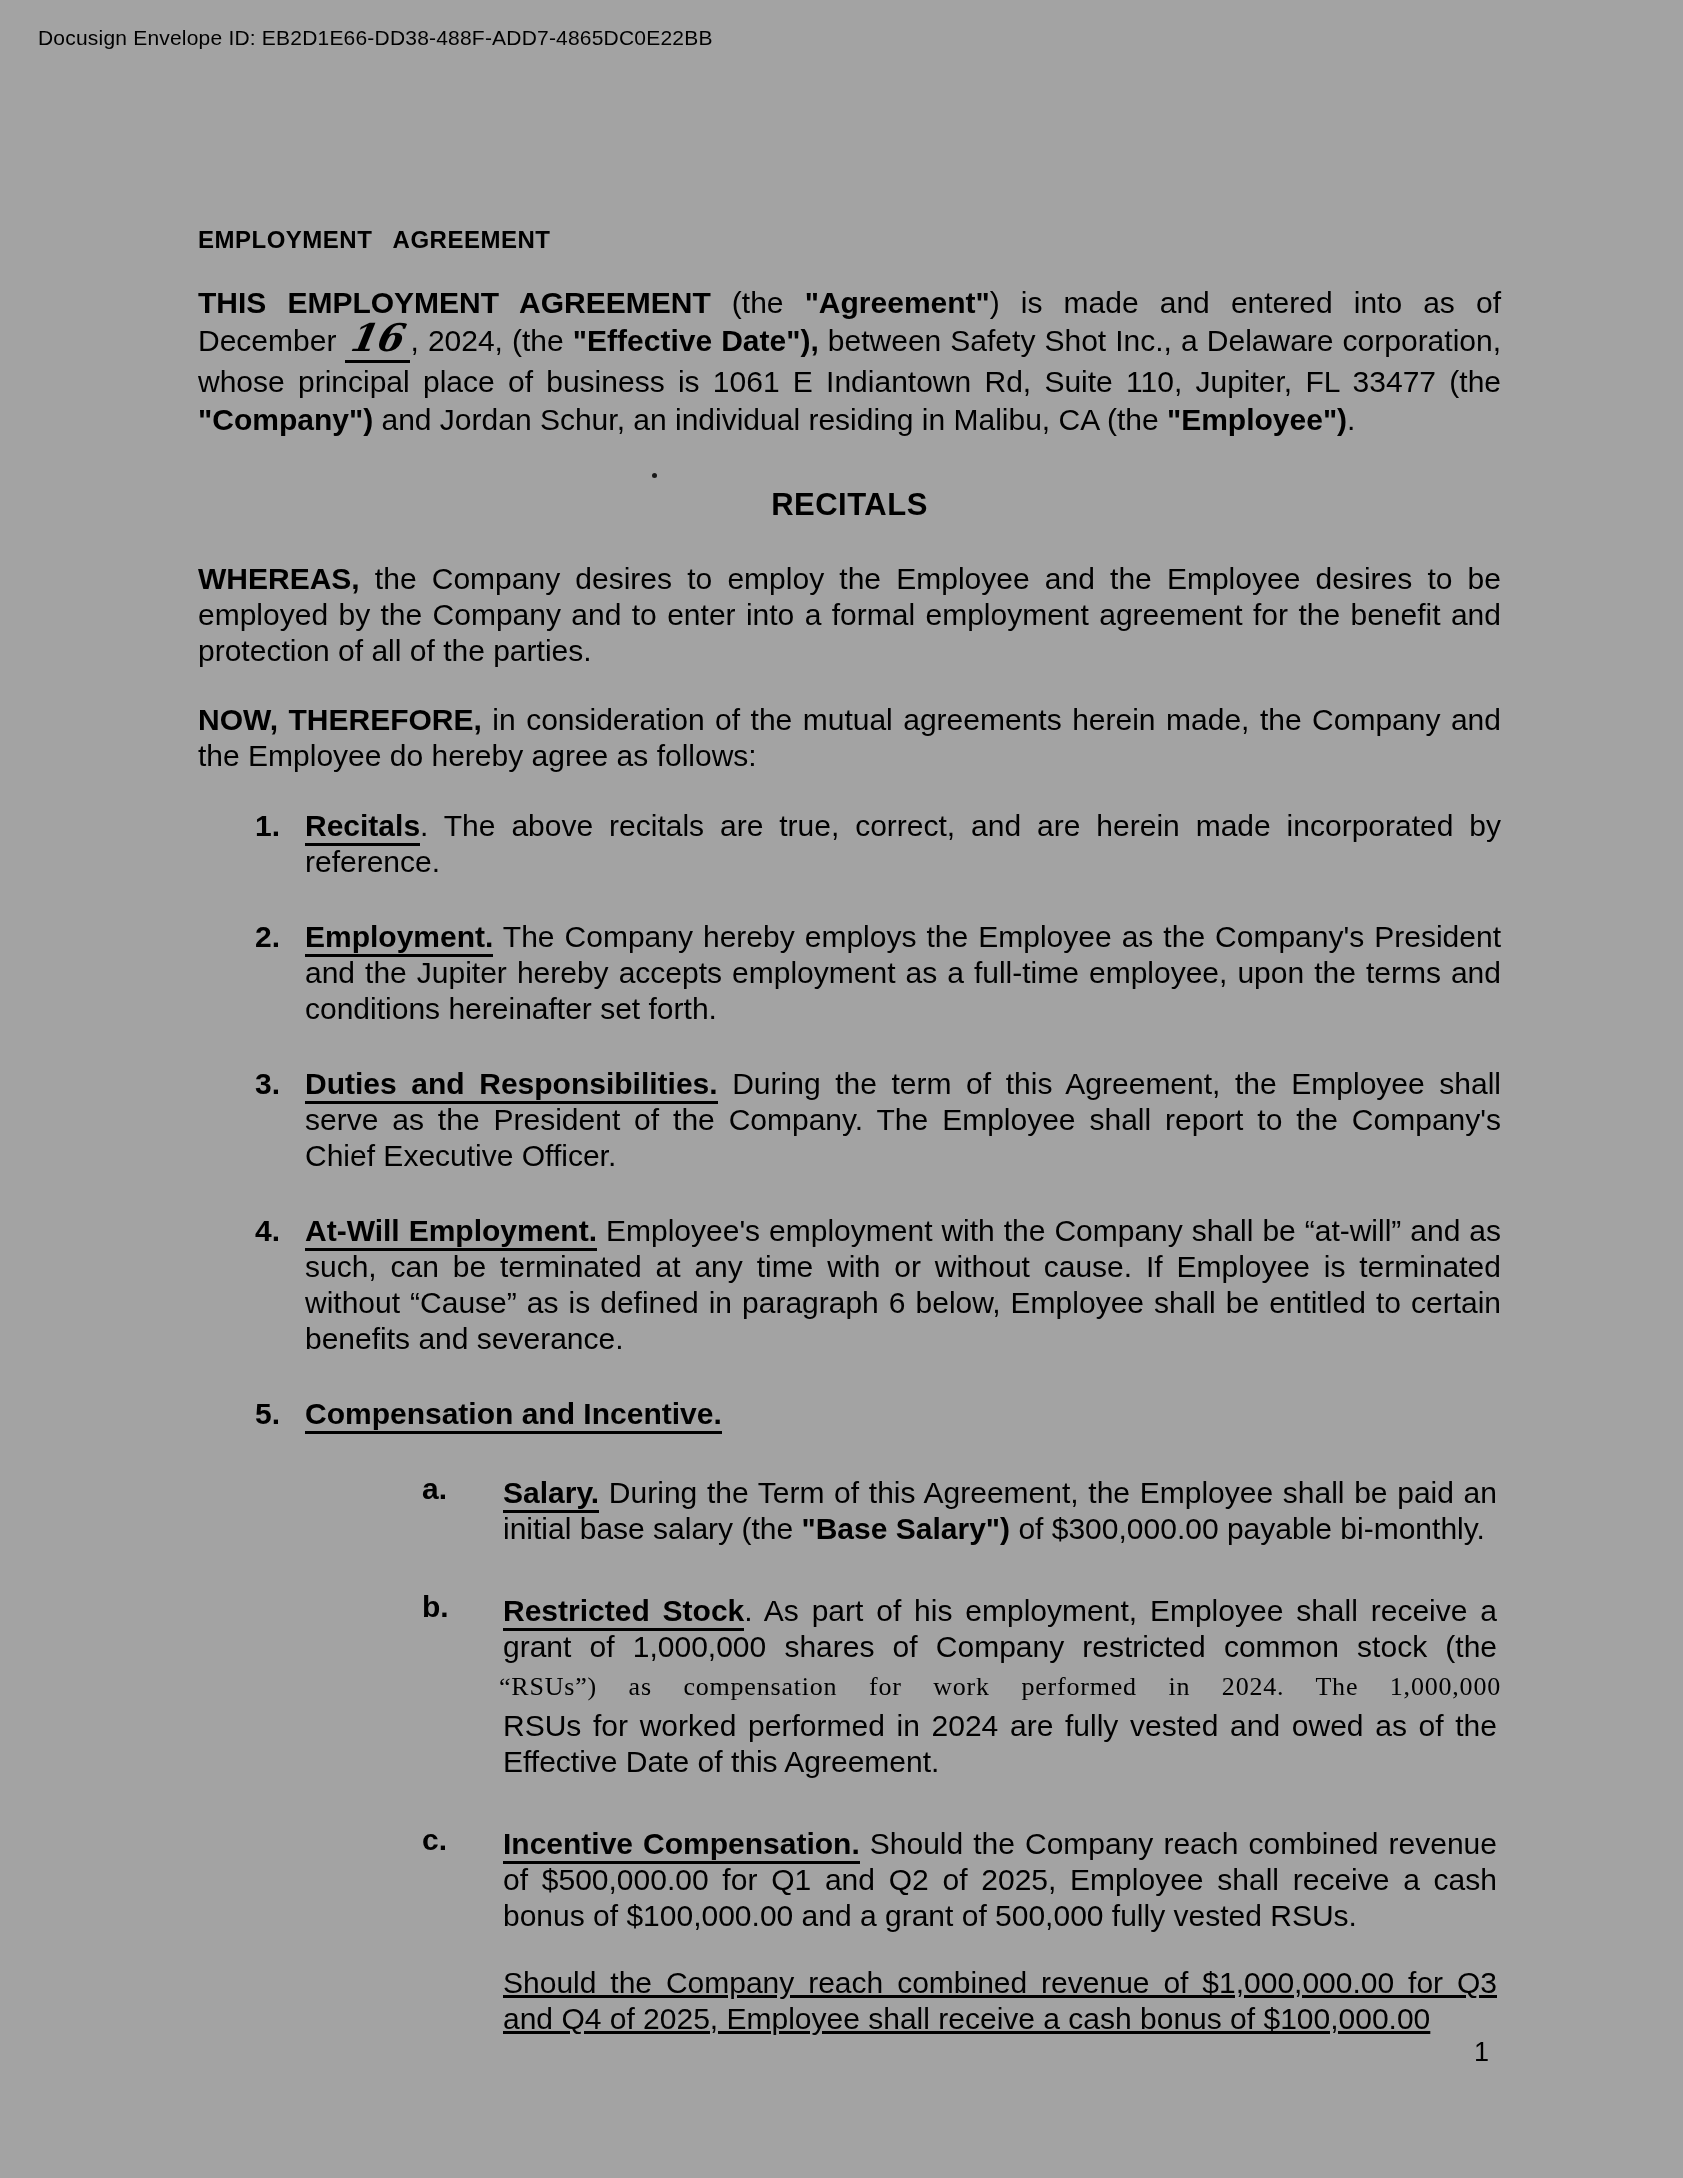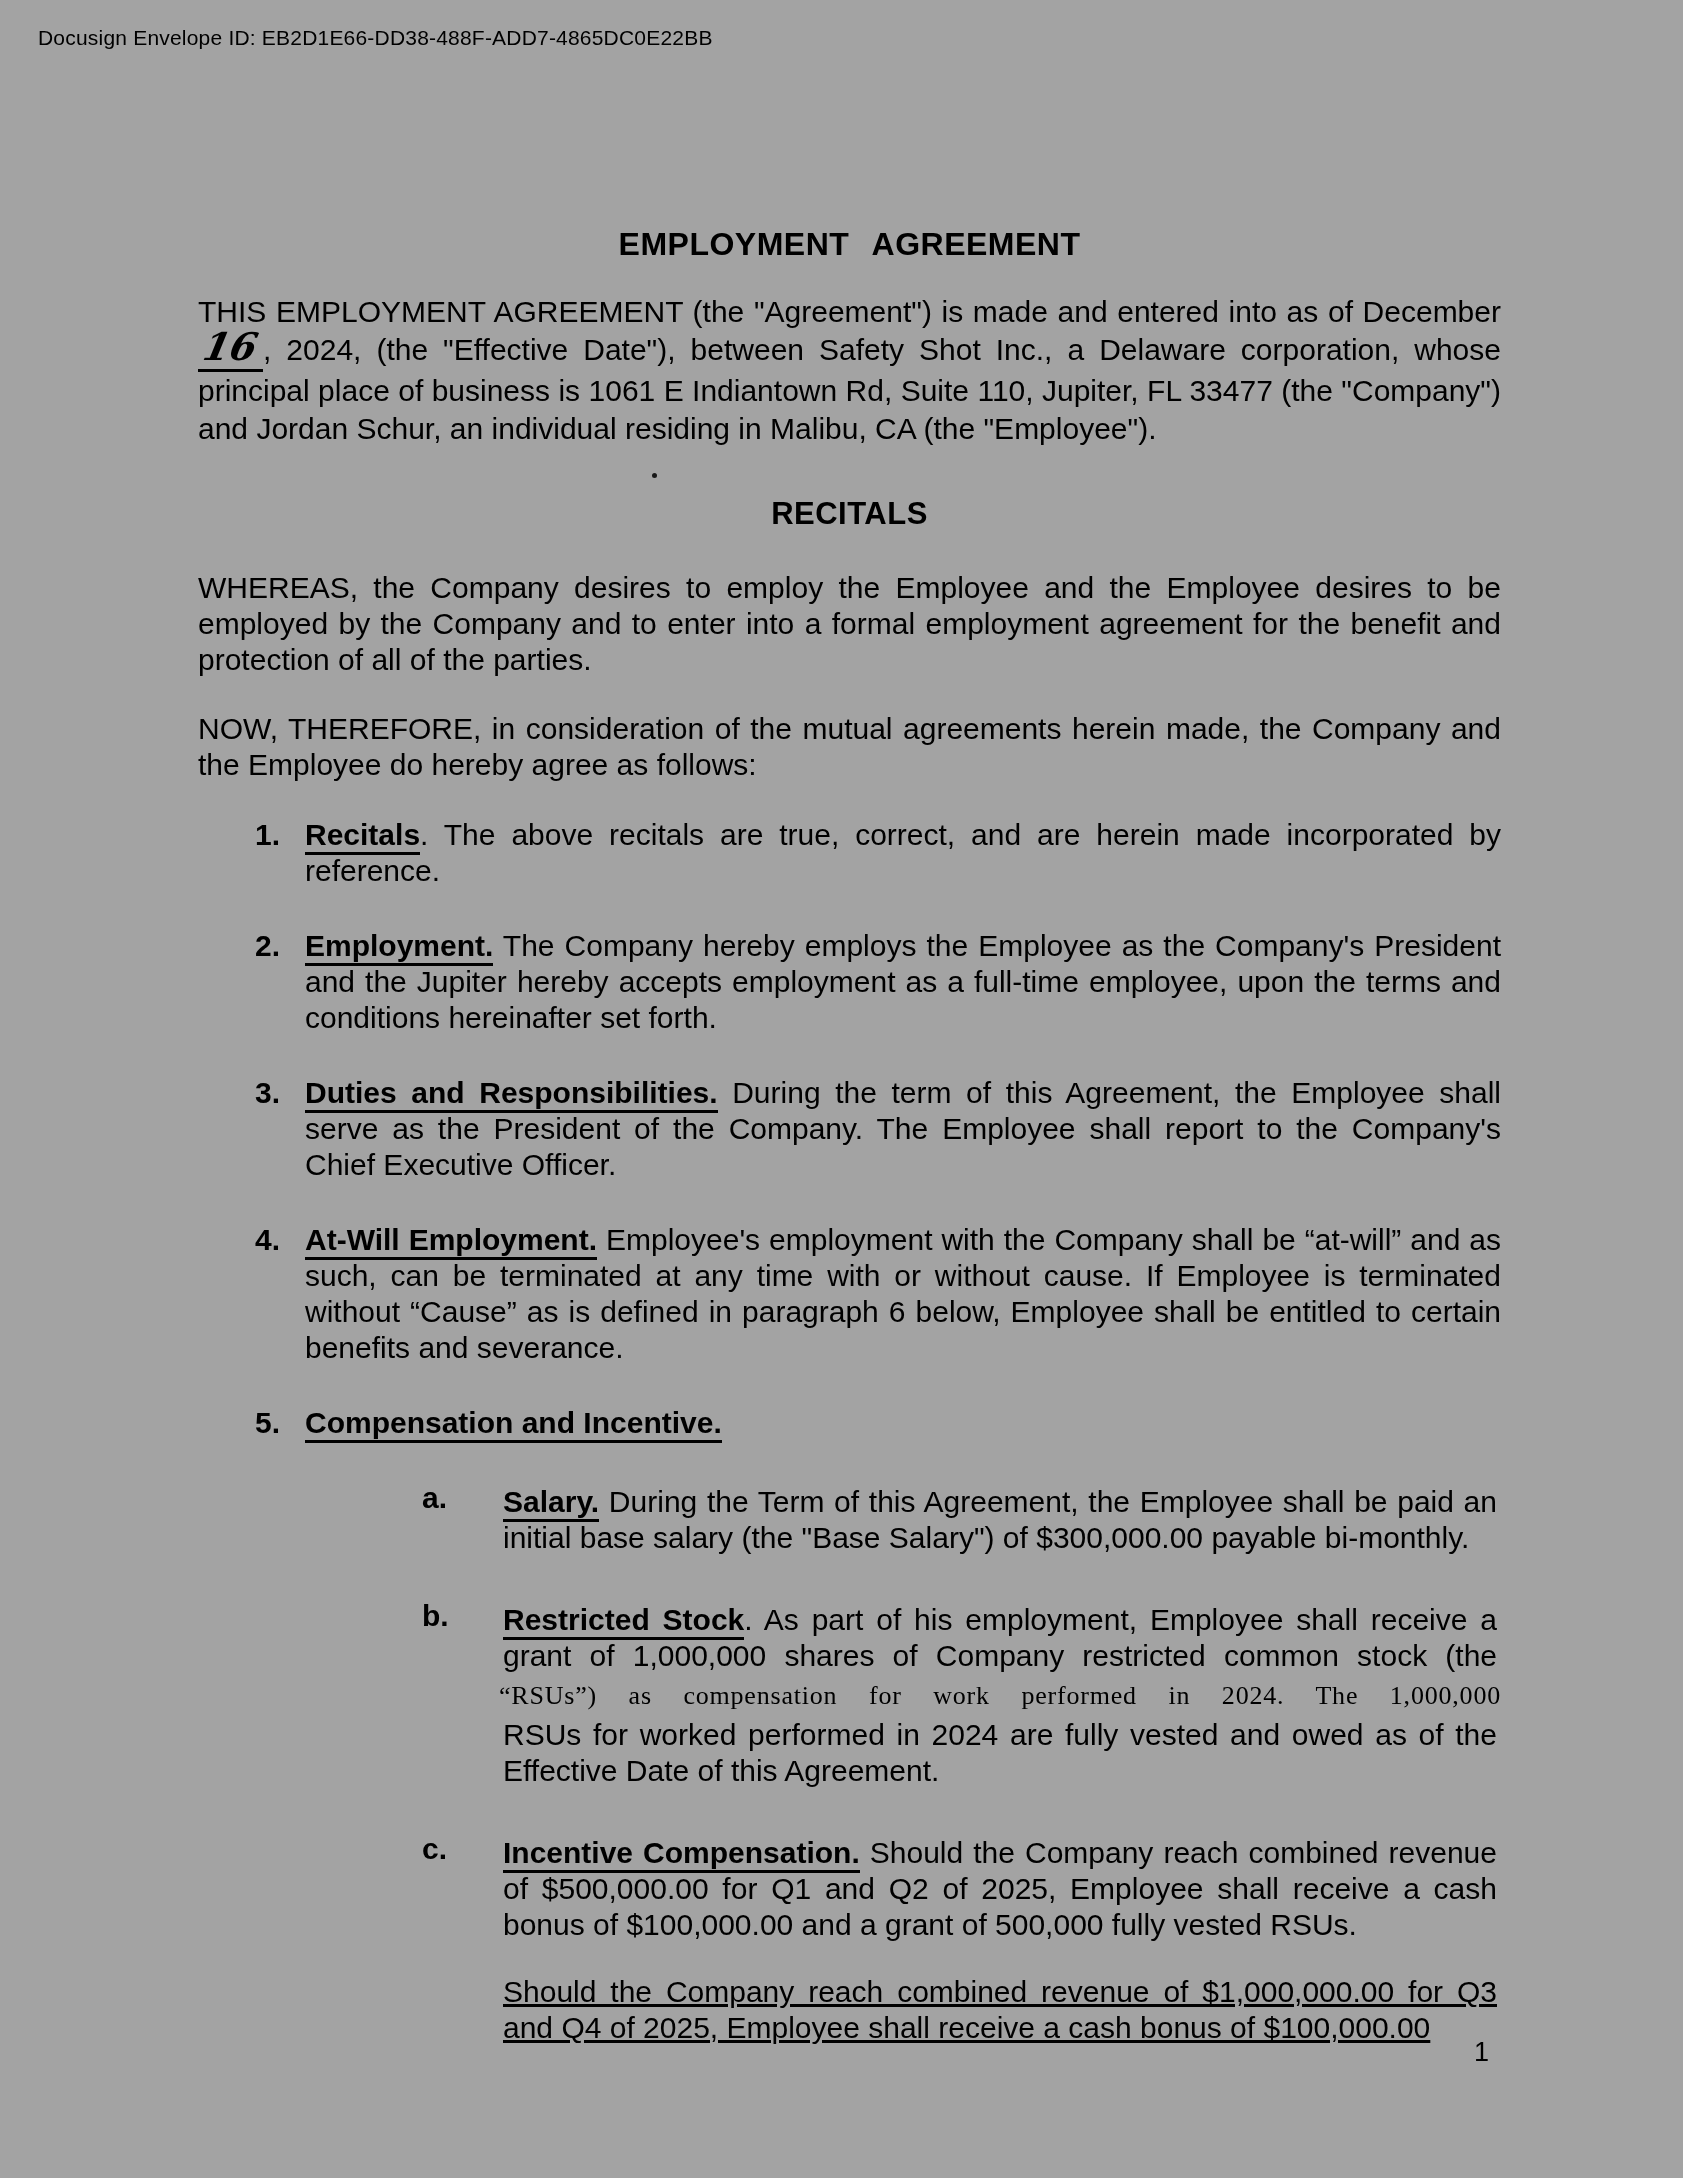--- a/index.html
+++ b/index.html
@@ -13,40 +13,40 @@
   }
   .docusign{
     position:absolute;top:26px;left:38px;
     font-size:21px;letter-spacing:0.2px;color:#000;
   }
   .content{
     position:absolute;left:198px;top:0;width:1303px;
     padding-top:226px;
   }
   .doc-title{
-    margin:0 0 30px 0;text-align:center;
-    font-size:32px;font-weight:bold;word-spacing:14px;letter-spacing:0.5px;
+    margin:0 0 30px 0;
+    font-size:24px;font-weight:bold;word-spacing:14px;letter-spacing:0.5px;
   }
   .body-text{font-size:30px;line-height:38px;}
   .intro{margin:0 0 48px 0;text-align:justify;}
   .recitals-h{
     margin:0 0 38px 0;text-align:center;
     font-size:31px;font-weight:bold;letter-spacing:0.5px;
   }
   .para{margin:0;text-align:justify;font-size:30px;line-height:36px;}
   .whereas{margin-bottom:33px;}
   .nowtf{margin-bottom:34px;}
   .item{display:flex;margin-bottom:39px;font-size:30px;line-height:36px;}
   .item .num{flex:0 0 50px;margin-left:57px;font-weight:bold;}
   .item .ibody{flex:1;text-align:justify;}
   .sub{display:flex;margin-bottom:38px;font-size:30px;line-height:36px;}
   .sub .letter{flex:0 0 77px;margin-left:224px;font-weight:bold;}
   .sub .sbody{flex:1;text-align:justify;}
   .sub .sbody p{margin:4px;}
-  .b{font-weight:normal;}
+  .b{font-weight:bold;}
   .hu{font-weight:bold;border-bottom:3px solid #000;padding-bottom:1px;}
   .jlast{text-align-last:justify;}
   .small-line{
     font-size:26px;letter-spacing:0.8px;word-spacing:2.5px;line-height:35px;
     text-align-last:justify;
     font-family:Liberation Serif, serif;
   }
   .p2{margin-top:31px !important;text-decoration:underline;}
   .day-blank{
     display:inline-block;width:65px;border-bottom:3.5px solid #000;

